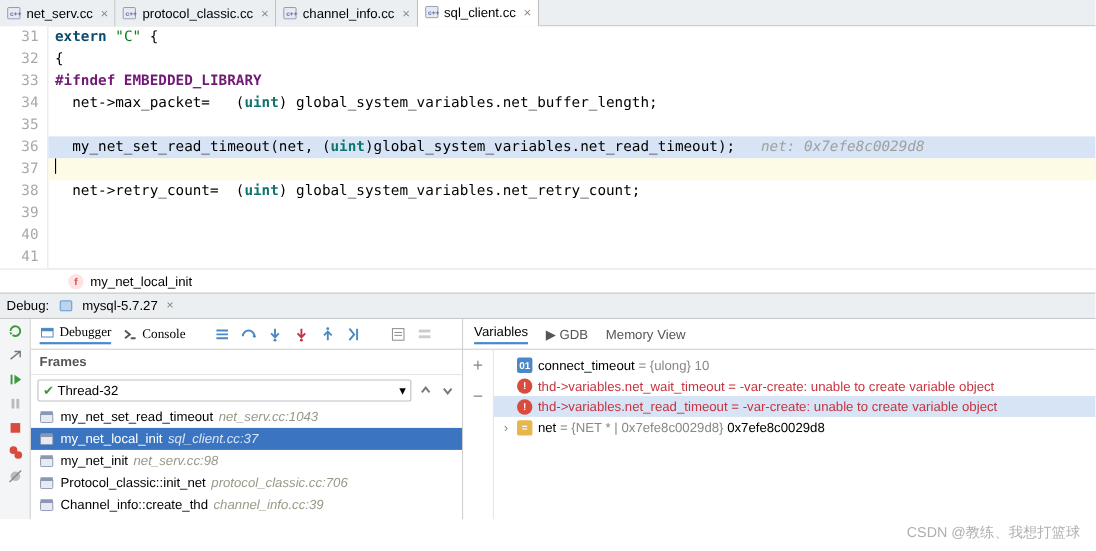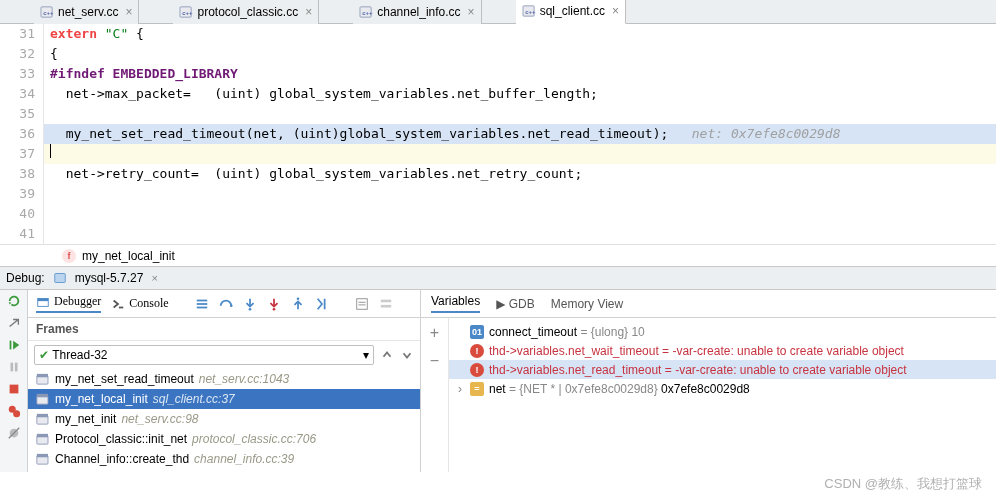--- a/index.html
+++ b/index.html
@@ -1,31 +1,31 @@
 <!DOCTYPE html>
 <html><head>
 <meta charset="utf-8">
 <style>
   * { margin: 0; padding: 0; box-sizing: border-box; }
   body { font-family: "Segoe UI", Arial, sans-serif; font-size: 12px; color: #000; background: #fff; width: 996px; height: 501px; overflow: hidden; position: relative; }
   .tabs { display: flex; align-items: center; background: #eceff1; border-bottom: 1px solid #c0c0c0; height: 24px; }
-  .tab { display: flex; align-items: center; padding: 0 6px; height: 24px; border-right: 1px solid #c0c0c0; gap: 4px; cursor: pointer; background: #eceff1; margin-left: 34px; }
+  .tab { display: flex; align-items: center; padding: 0 6px; height: 24px; border-right: 1px solid #c0c0c0; gap: 4px; cursor: pointer; background: #eceff1; }
   .tab.active { background: #fff; border-bottom: 1px solid #fff; }
   .tab .close { color: #888; font-size: 12px; margin-left: 3px; }
   .file-icon { width: 14px; height: 12px; display: inline-flex; align-items: center; justify-content: center; }
   .file-icon svg { width: 14px; height: 12px; }
   .editor { display: flex; font-family: "Consolas","Droid Sans Mono",monospace; font-size: 13px; background: #fff; }
   .gutter { width: 44px; text-align: right; color: #a8a8a8; padding-right: 8px; user-select: none; background: #fff; border-right: 1px solid #e6e6e6; }
   .gutter div { height: 20px; line-height: 20px; }
   .code { flex: 1; position: relative; }
   .code-line { height: 20px; line-height: 20px; white-space: pre; padding-left: 6px; }
   .code-line.hl { background: #d6e4f6; }
   .code-line.cursor-line { background: #fdfae6; }
-  .kw { color: #ef4444; font-weight: 600; }
-  .type { color: #000000; font-weight: 400; }
+  .kw { color: #0c4a6e; font-weight: 600; }
+  .type { color: #0f766e; font-weight: 700; }
   .pp { color: #701a75; font-weight: 600; }
   .func { font-weight: 600; }
   .str { color: #067d17; }
   .inlay { color: #a0a0a0; font-style: italic; }
   .breadcrumb { height: 22px; border-top: 1px solid #e0e0e0; display: flex; align-items: center; padding-left: 62px; gap: 6px; background: #fff; }
   .bc-icon { width: 14px; height: 14px; border-radius: 50%; background: #fde3e2; color: #d85050; font-size: 9px; font-weight: 700; display: inline-flex; align-items: center; justify-content: center; }
   .debug-header { display: flex; align-items: center; gap: 8px; height: 24px; padding: 0 6px; border-top: 1px solid #c8c8c8; border-bottom: 1px solid #c8c8c8; background: #eceff1; }
   .debug-body { display: flex; height: 182px; }
   .left-rail { width: 28px; background: #f3f5f7; border-right: 1px solid #d0d0d0; display: flex; flex-direction: column; align-items: center; padding-top: 4px; gap: 8px; }
   .left-rail svg { width: 16px; height: 16px; }

